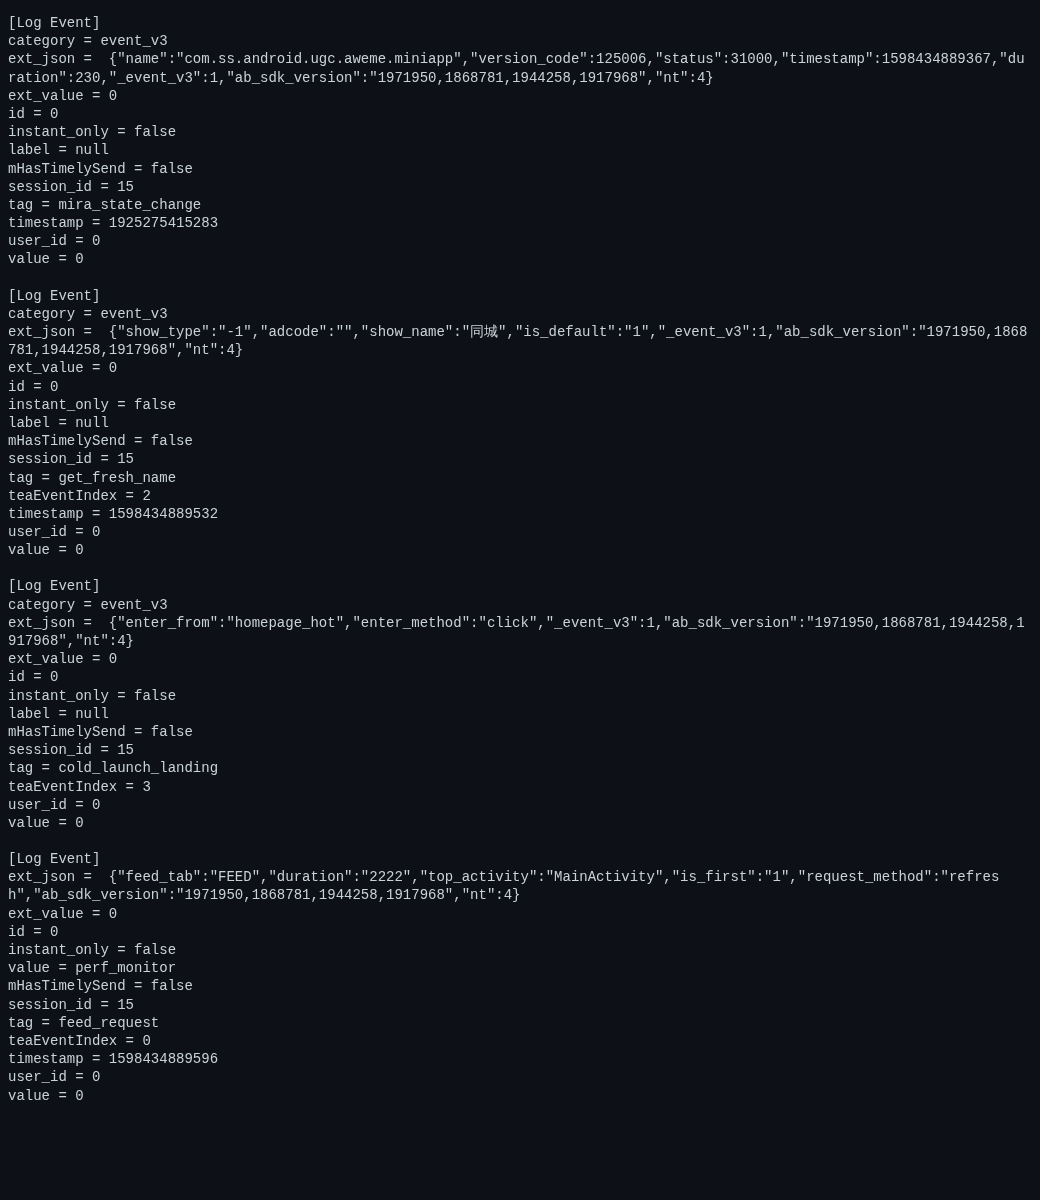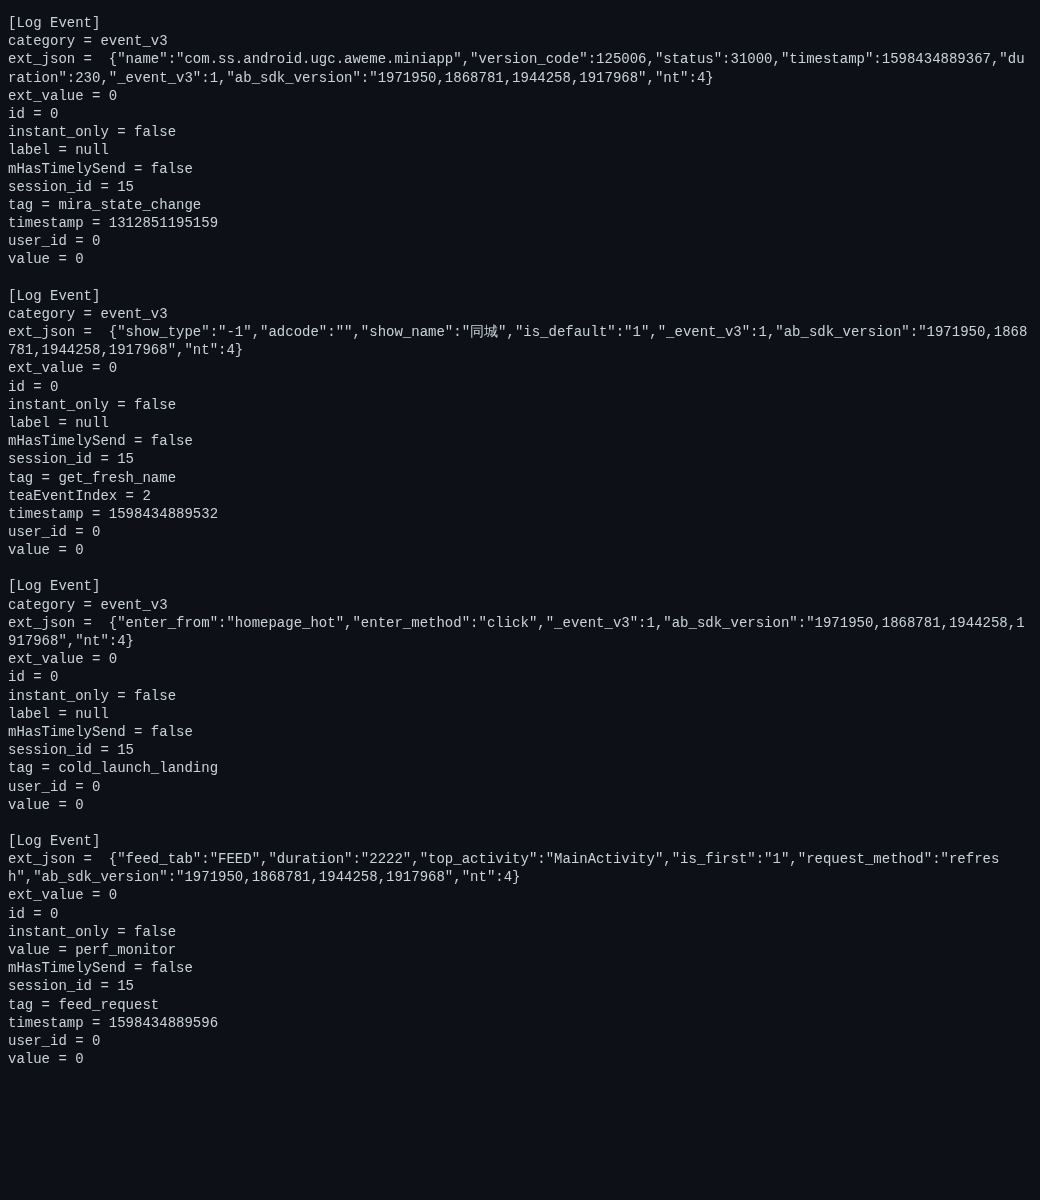--- a/index.html
+++ b/index.html
@@ -29,21 +29,21 @@
       <div class="log-line">[Log Event]</div>
       <div class="log-line">category = event_v3</div>
       <div class="log-line">ext_json =  {"name":"com.ss.android.ugc.aweme.miniapp","version_code":125006,"status":31000,"timestamp":1598434889367,"duration":230,"_event_v3":1,"ab_sdk_version":"1971950,1868781,1944258,1917968","nt":4}</div>
       <div class="log-line">ext_value = 0</div>
       <div class="log-line">id = 0</div>
       <div class="log-line">instant_only = false</div>
       <div class="log-line">label = null</div>
       <div class="log-line">mHasTimelySend = false</div>
       <div class="log-line">session_id = 15</div>
       <div class="log-line">tag = mira_state_change</div>
-      <div class="log-line">timestamp = 1312851195159</div>
+      <div class="log-line">timestamp = 1925275415283</div>
       <div class="log-line">user_id = 0</div>
       <div class="log-line">value = 0</div>
     </div>
     <div class="log-block">
       <div class="log-line">[Log Event]</div>
       <div class="log-line">category = event_v3</div>
       <div class="log-line">ext_json =  {"show_type":"-1","adcode":"","show_name":"同城","is_default":"1","_event_v3":1,"ab_sdk_version":"1971950,1868781,1944258,1917968","nt":4}</div>
       <div class="log-line">ext_value = 0</div>
       <div class="log-line">id = 0</div>
       <div class="log-line">instant_only = false</div>
@@ -60,30 +60,32 @@
       <div class="log-line">[Log Event]</div>
       <div class="log-line">category = event_v3</div>
       <div class="log-line">ext_json =  {"enter_from":"homepage_hot","enter_method":"click","_event_v3":1,"ab_sdk_version":"1971950,1868781,1944258,1917968","nt":4}</div>
       <div class="log-line">ext_value = 0</div>
       <div class="log-line">id = 0</div>
       <div class="log-line">instant_only = false</div>
       <div class="log-line">label = null</div>
       <div class="log-line">mHasTimelySend = false</div>
       <div class="log-line">session_id = 15</div>
       <div class="log-line">tag = cold_launch_landing</div>
+      <div class="log-line">teaEventIndex = 3</div>
       <div class="log-line">user_id = 0</div>
       <div class="log-line">value = 0</div>
     </div>
     <div class="log-block">
       <div class="log-line">[Log Event]</div>
       <div class="log-line">ext_json =  {"feed_tab":"FEED","duration":"2222","top_activity":"MainActivity","is_first":"1","request_method":"refresh","ab_sdk_version":"1971950,1868781,1944258,1917968","nt":4}</div>
       <div class="log-line">ext_value = 0</div>
       <div class="log-line">id = 0</div>
       <div class="log-line">instant_only = false</div>
       <div class="log-line">value = perf_monitor</div>
       <div class="log-line">mHasTimelySend = false</div>
       <div class="log-line">session_id = 15</div>
       <div class="log-line">tag = feed_request</div>
+      <div class="log-line">teaEventIndex = 0</div>
       <div class="log-line">timestamp = 1598434889596</div>
       <div class="log-line">user_id = 0</div>
       <div class="log-line">value = 0</div>
     </div>
   </div>
 
 </body></html>

